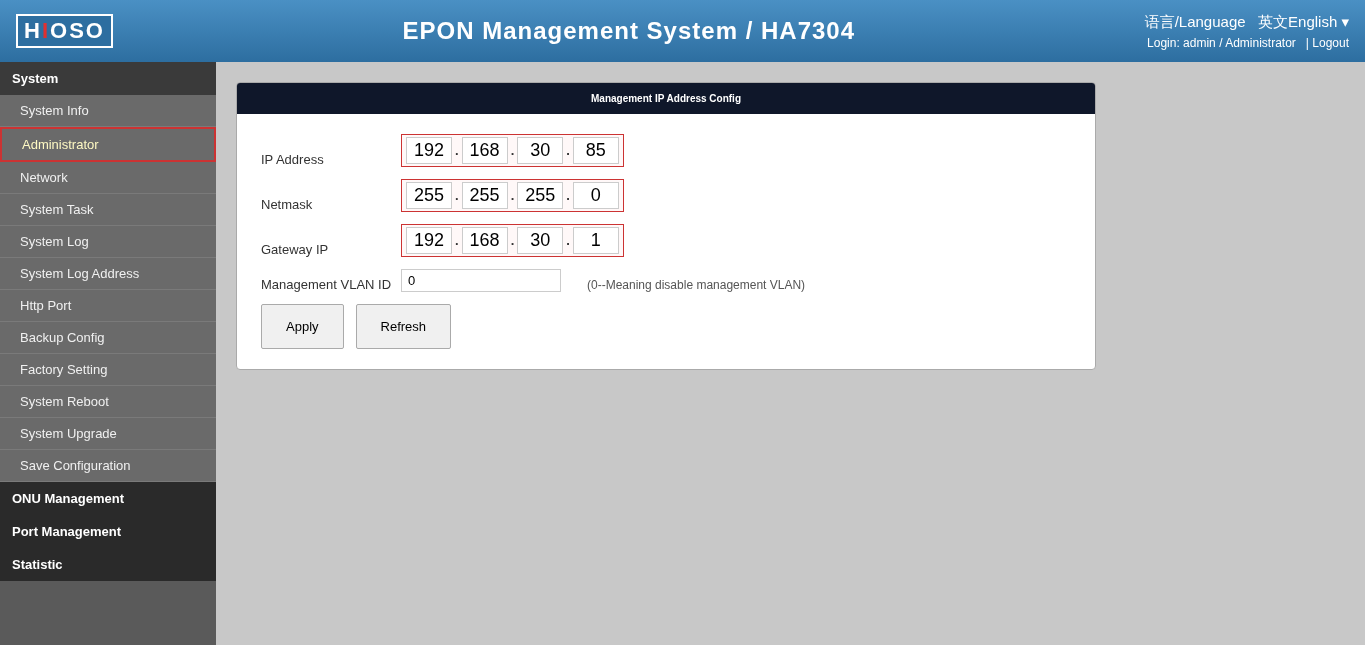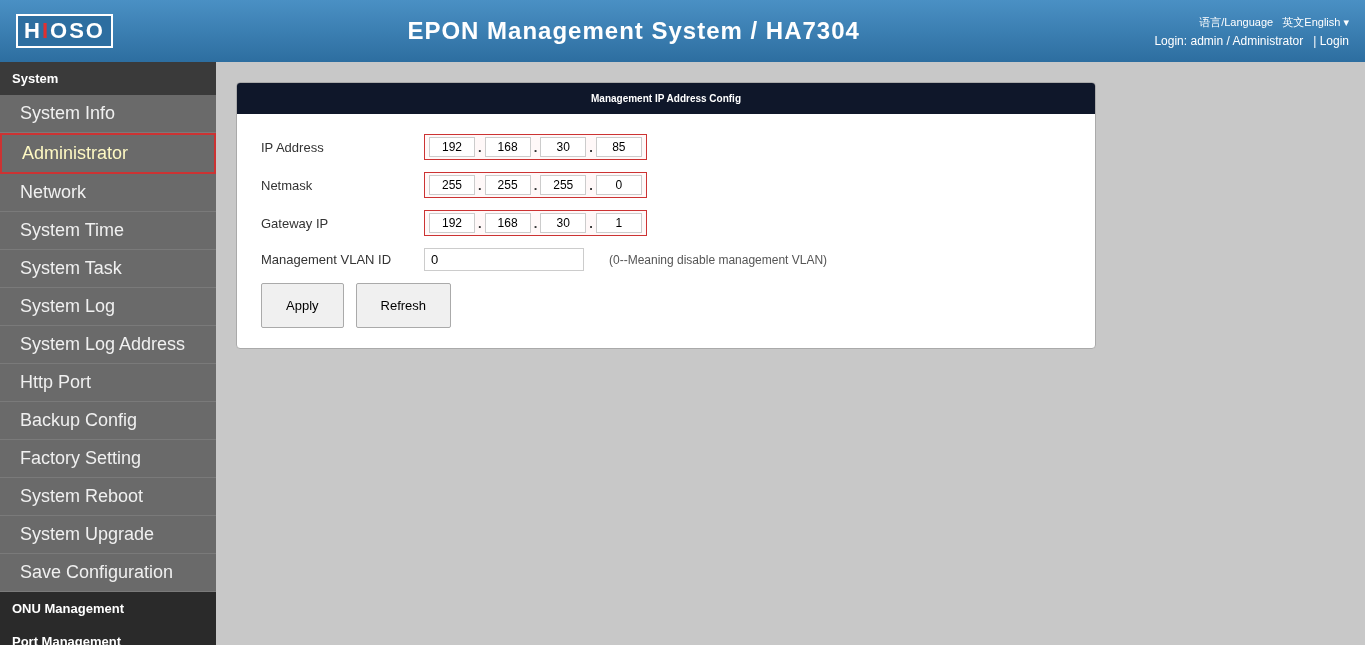--- a/index.html
+++ b/index.html
@@ -36,21 +36,21 @@
       letter-spacing: 1px;
     }
     #header-right {
       display: flex;
       flex-direction: column;
       align-items: flex-end;
       gap: 4px;
     }
     #lang-area {
       color: white;
-      font-size: 11px;
+      font-size: 15px;
     }
     #lang-area a {
       color: white;
       text-decoration: none;
     }
     #login-area {
       color: white;
       font-size: 12px;
     }
     #login-area a {
@@ -77,21 +77,21 @@
       color: white;
       padding: 9px 12px;
       font-size: 13px;
       font-weight: bold;
       cursor: pointer;
     }
     .sidebar-item {
       background: #6a6a6a;
       color: #f0f0f0;
       padding: 8px 20px;
-      font-size: 18px;
+      font-size: 13px;
       cursor: pointer;
       border-bottom: 1px solid #7a7a7a;
     }
     .sidebar-item.active {
       background: #6a6a6a;
       border: 2px solid #cc3333;
       color: #fef9c3;
     }
     .sidebar-group-header.dark { background: #2a2a2a; padding-left: 12px; }
 
@@ -117,58 +117,57 @@
       text-align: center;
       padding: 10px;
       font-size: 10px;
       font-weight: bold;
     }
     .card-body {
       padding: 20px 24px;
     }
     .form-row {
       display: flex;
-      align-items: center;
+      align-items: flex-end;
       margin-bottom: 12px;
-      gap: 23px;
     }
     .form-label {
       width: 140px;
       color: #333;
       font-size: 13px;
     }
     .ip-group {
       display: flex;
       align-items: center;
       border: 1px solid #cc3333;
       background: #fff8f8;
       padding: 2px 4px;
     }
     .ip-octet {
       width: 46px;
       border: 1px solid #ccc;
       padding: 2px 4px;
-      font-size: 12px;
+      font-size: 18px;
       text-align: center;
       outline: none;
     }
     .ip-dot {
       margin: 0 3px;
       color: #333;
       font-weight: bold;
     }
     .vlan-input {
       width: 160px;
       border: 1px solid #ccc;
       padding: 3px 6px;
       font-size: 13px;
       outline: none;
     }
     .vlan-hint {
-      margin-left: 2px;
+      margin-left: 26px;
       color: #555;
       font-size: 12px;
     }
     .btn-row {
       display: flex;
       gap: 12px;
       margin-top: 8px;
     }
     .btn {
       padding: 14px 24px;
@@ -192,34 +191,33 @@
   <div id="header-right">
     <div id="lang-area">
       <span>语言/Language</span>
       &nbsp;
       <a href="#">英文English</a>
       <span> ▾</span>
     </div>
     <div id="login-area">
       <span>Login: admin / Administrator</span>
       &nbsp;
-      <a href="#">| Login</a>
+      <a href="#">| Logout</a>
     </div>
   </div>
 </div>
 
 <div id="main-layout">
 
   <div id="sidebar">
 
     <div class="sidebar-group-header">System</div>
     <div class="sidebar-item">System Info</div>
     <div class="sidebar-item active">Administrator</div>
     <div class="sidebar-item">Network</div>
-    <div class="sidebar-item">System Time</div>
     <div class="sidebar-item">System Task</div>
     <div class="sidebar-item">System Log</div>
     <div class="sidebar-item">System Log Address</div>
     <div class="sidebar-item">Http Port</div>
     <div class="sidebar-item">Backup Config</div>
     <div class="sidebar-item">Factory Setting</div>
     <div class="sidebar-item">System Reboot</div>
     <div class="sidebar-item">System Upgrade</div>
     <div class="sidebar-item">Save Configuration</div>
 

